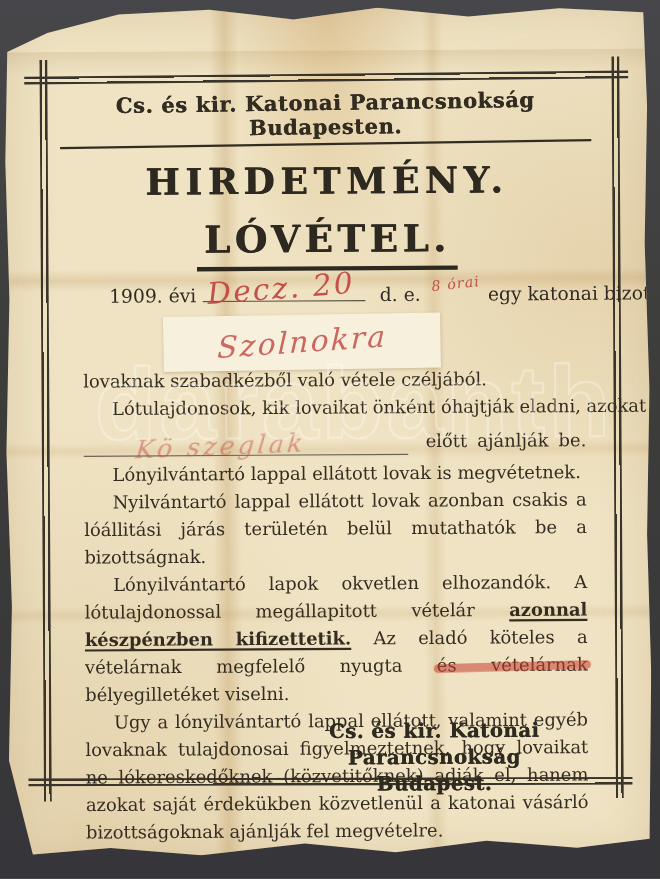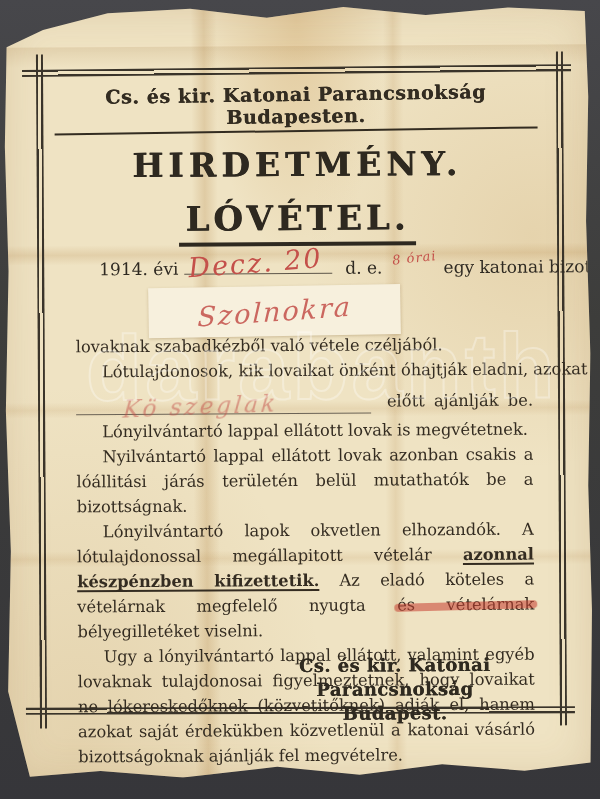--- a/index.html
+++ b/index.html
@@ -128,21 +128,21 @@
       <span>Cs. és kir. Katonai Parancsnokság Budapesten.</span>
     </div>
 
     <h1 class="title">HIRDETMÉNY.</h1>
 
     <h2 class="subtitle">
       <span>LÓVÉTEL.</span>
     </h2>
 
     <div class="date-line">
-      <span>1914. évi</span>
+      <span>1909. évi</span>
       <span class="dl-blank"><span class="hand date-hand">Decz. 20</span></span>
       <span class="dl-abbrev">d. e.</span>
       <span class="hand time-hand">8 órai</span>
       <span>egy katonai bizottság érkezik</span>
     </div>
 
     <div class="slip">
       <span class="hand slip-hand">Szolnokra</span>
     </div>
 

